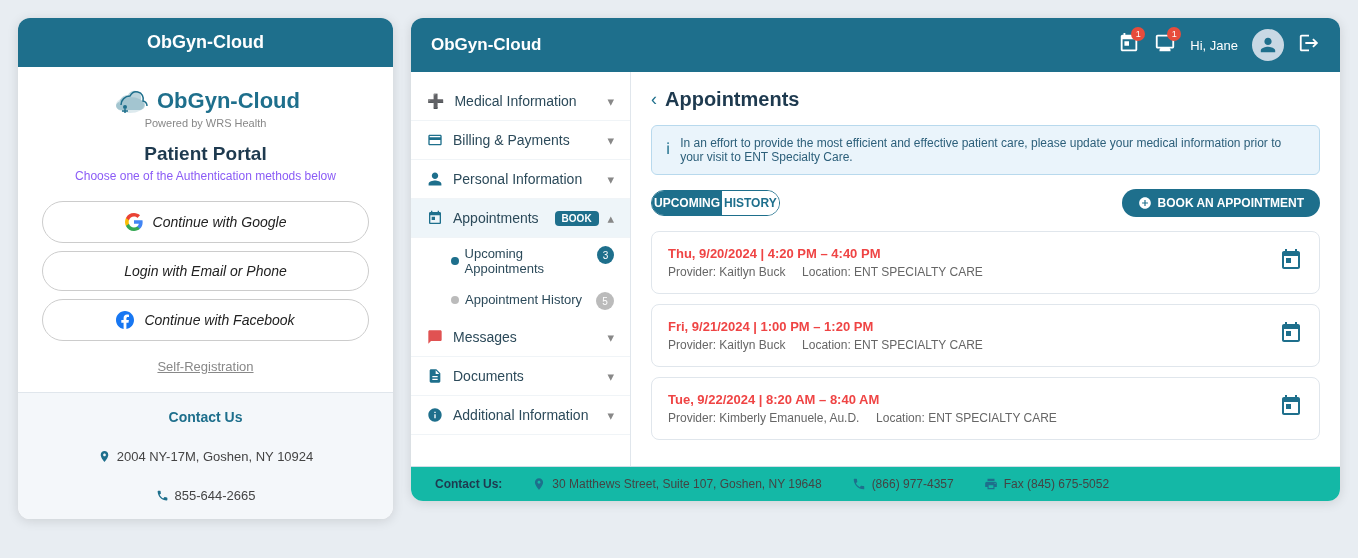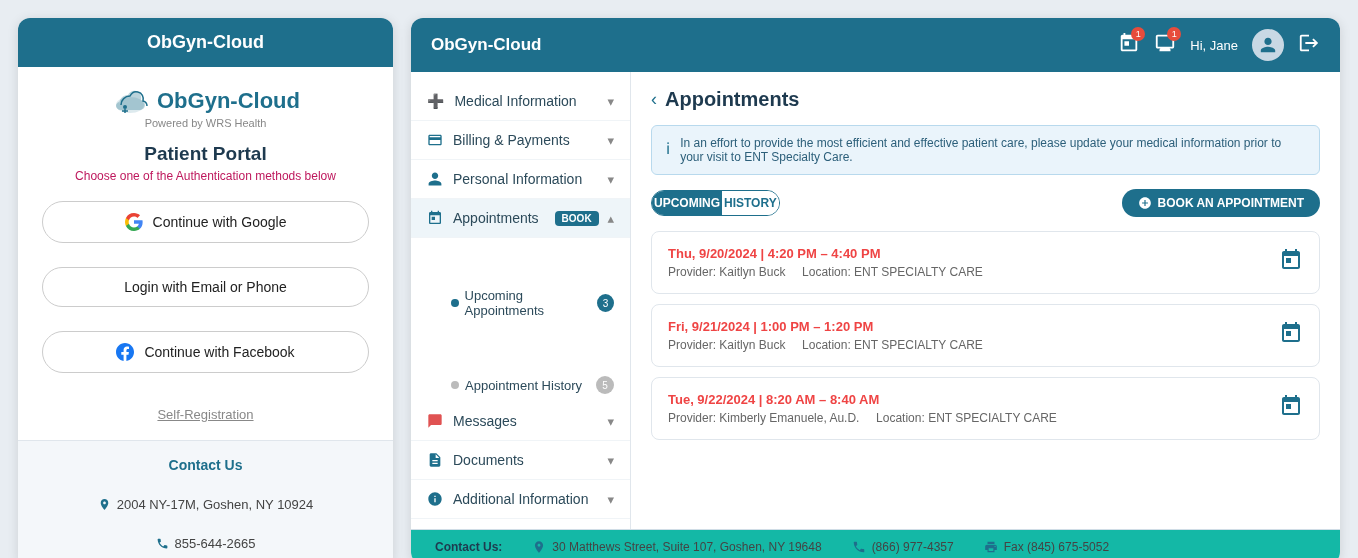--- a/index.html
+++ b/index.html
@@ -60,40 +60,41 @@
       margin-top: 2px;
     }
     .portal-title {
       font-size: 19px;
       font-weight: 700;
       color: #1e3a4f;
       margin-bottom: 4px;
     }
     .portal-subtitle {
       font-size: 12px;
-      color: #be185d;
+      color: #8b5cf6;
       text-align: center;
       margin-bottom: 18px;
     }
     .auth-btn {
       width: 100%;
       padding: 11px 16px;
       border: 1.5px solid #ccc;
       border-radius: 22px;
       background: #fff;
       font-size: 14px;
       font-weight: 500;
       color: #222;
       cursor: pointer;
       display: flex;
       align-items: center;
       justify-content: center;
       gap: 10px;
-      margin-bottom: 24px;
+      margin-bottom: 8px;
       transition: background 0.15s;
+      font-style: italic;
     }
     .self-reg {
       color: #888;
       font-size: 13px;
       text-decoration: underline;
       cursor: pointer;
       margin: 10px 0 18px;
     }
     .left-footer {
       background: #f4f7fa;
@@ -206,27 +207,26 @@
       background: #1e6f8c;
       color: #fff;
       font-size: 10px;
       font-weight: 700;
       padding: 2px 7px;
       border-radius: 4px;
       margin-left: 6px;
     }
     .sub-nav-item {
       display: flex;
-      align-items: center;
+      align-items: flex-start;
       justify-content: space-between;
       padding: 8px 16px 8px 40px;
       font-size: 13px;
       color: #2c4a5a;
       cursor: pointer;
-      margin-top: 42px;
     }
     .sub-badge {
       background: #1e6f8c;
       color: #fff;
       border-radius: 50%;
       font-size: 10px;
       width: 18px;
       height: 18px;
       display: flex;
       align-items: center;

